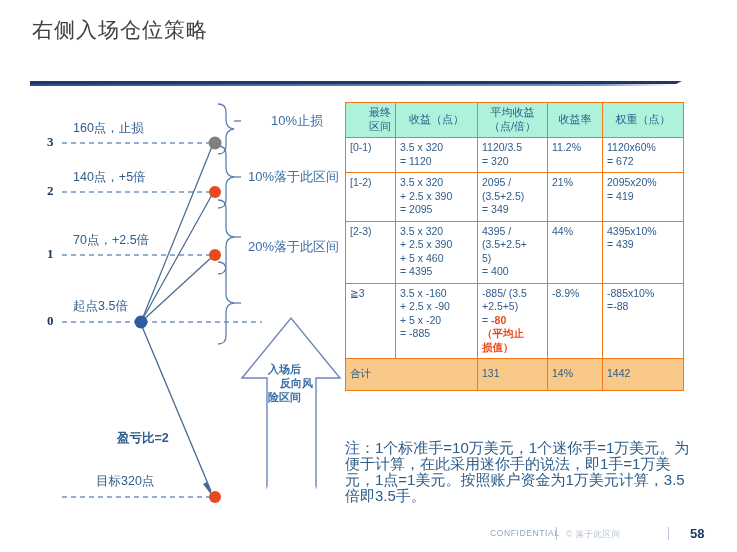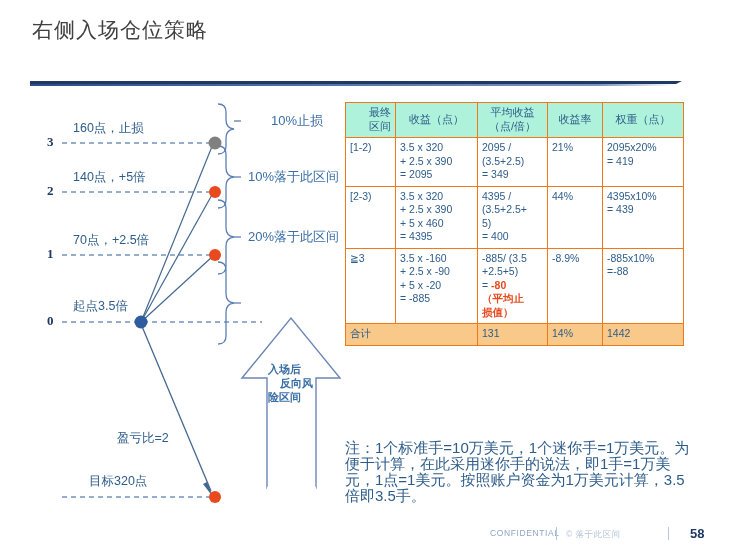--- a/index.html
+++ b/index.html
@@ -77,21 +77,21 @@
     background:#AFF2DC;
     text-align:center;
     height:34px;
     vertical-align:middle;
     font-size:11px;
   }
   #calc-table thead th.c0 { text-align:right; }
   #calc-table tbody td.c0 { color:#2E5C8A; }
   #calc-table tr.total-row td {
     background:#F9C98A;
-    height:22px;
+    height:32px;
     vertical-align:middle;
     padding-top:3px;
   }
   .col0{width:50px;} .col1{width:82px;} .col2{width:70px;} .col3{width:55px;} .col4{width:81px;}
   .em-red { color:#E8491D; font-weight:bold; }
   .cell-line{display:block;}
 
   
   #table-note {
     position:absolute; left:345px; top:440px; width:350px;
@@ -173,28 +173,28 @@
   <div class="lvl-num" style="left:47px;  top:156px;">1</div>
   <div class="lvl-num" style="left:47px;  top:223px;">0</div>
 
   <div class="diag-label" style="left:73px; top:30px;">160点，止损</div>
   <div class="diag-label" style="left:73px; top:79px;">140点，+5倍</div>
   <div class="diag-label" style="left:73px; top:142px;">70点，+2.5倍</div>
   <div class="diag-label" style="left:73px; top:208px;">起点3.5倍</div>
 
   <div class="bracket-label" style="left:248px; top:22px;margin-left:23px;">10%止损</div>
   <div class="bracket-label" style="left:248px; top:78px;">10%落于此区间</div>
-  <div class="bracket-label" style="left:248px; top:138px;">20%落于此区间</div>
+  <div class="bracket-label" style="left:248px; top:148px;">20%落于此区间</div>
 
   <div class="arrow-label" style="left:268px; top:272px;">入场后</div>
   <div class="arrow-label" style="left:280px; top:286px;">反向风</div>
   <div class="arrow-label" style="left:268px; top:300px;">险区间</div>
 
-  <div class="diag-label" style="left:117px; top:340px;">盈亏比=2</div>
-  <div class="diag-label" style="left:89px;  top:383px;">目标320点</div>
+  <div class="diag-label" style="left:117px; top:340px;font-weight:bold;">盈亏比=2</div>
+  <div class="diag-label" style="left:96px;  top:383px;">目标320点</div>
 </div>
 
 <table id="calc-table">
   <colgroup>
     <col class="col0">
       <col class="col1">
       <col class="col2">
       <col class="col3">
       <col class="col4">
   </colgroup>
@@ -214,20 +214,36 @@
       <th>
         <span class="cell-line">收益率</span>
       </th>
       <th>
         <span class="cell-line">权重（点）</span>
       </th>
     </tr>
   </thead>
   <tbody>
 
+    <tr>
+      <td class="c0">[0-1)</td>
+      <td>
+        <span class="cell-line">3.5 x 320</span>
+        <span class="cell-line">= 1120</span>
+      </td>
+      <td>
+        <span class="cell-line">1120/3.5</span>
+        <span class="cell-line">= 320</span>
+      </td>
+      <td>11.2%</td>
+      <td>
+        <span class="cell-line">1120x60%</span>
+        <span class="cell-line">= 672</span>
+      </td>
+    </tr>
 
     <tr>
       <td class="c0">[1-2)</td>
       <td>
         <span class="cell-line">3.5 x 320</span>
         <span class="cell-line">+ 2.5 x 390</span>
         <span class="cell-line">= 2095</span>
       </td>
       <td>
         <span class="cell-line">2095 /</span>

